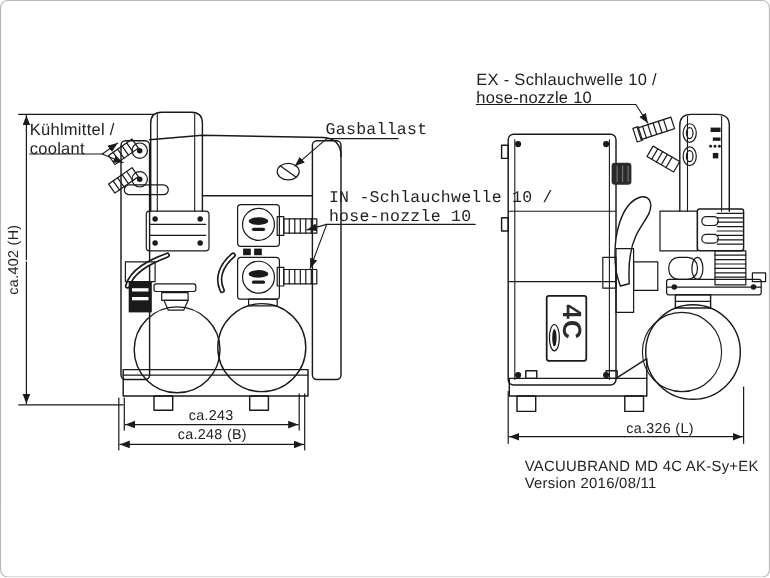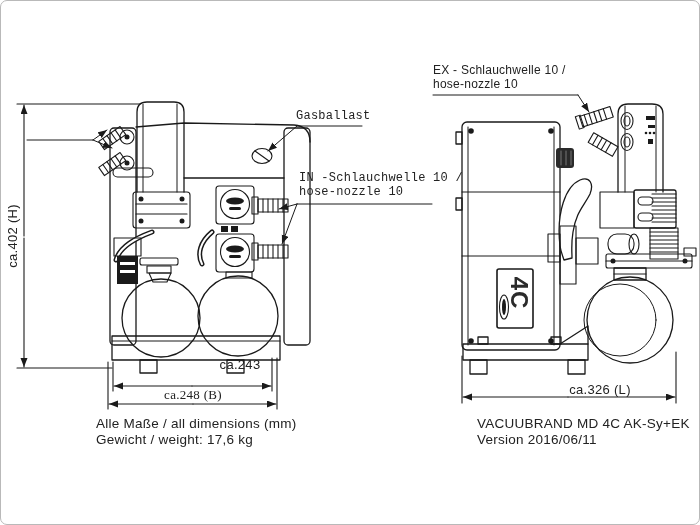--- a/index.html
+++ b/index.html
@@ -1,21 +1,21 @@
 <!DOCTYPE html>
 <html><head>
 <meta charset="utf-8">
 <style>
   html,body{margin:0;padding:0;background:#fff;}
   #stage{position:relative;width:700px;height:525px;background:#fff;overflow:hidden;
          font-family:"Liberation Sans", sans-serif;color:#1f1f1f;}
   #frame{position:absolute;inset:0;border:1px solid #b9b9b9;border-radius:7px;pointer-events:none;}
   svg{position:absolute;left:0;top:0;}
   .txt{position:absolute;white-space:pre-line;}
-  .label{font-size:12px;line-height:1.16;letter-spacing:.25px;color:#222;}
+  .label{font-size:15px;line-height:1.16;letter-spacing:.25px;color:#222;}
   .dim{font-size:13px;letter-spacing:.3px;color:#222;transform:translate(-50%,-50%);white-space:nowrap;}
   .dim.vert{transform:translate(-50%,-50%) rotate(-90deg);}
   .note{font-size:13.5px;line-height:1.2;letter-spacing:.25px;color:#222;}
   .plate4c{font-size:24px;font-weight:bold;letter-spacing:1px;color:#2b2b2b;
            transform:translate(-50%,-50%) rotate(90deg);white-space:nowrap;}
 </style>
 </head>
 <body>
 
 <div id="stage">
@@ -291,32 +291,32 @@
         <line x1="568" y1="397" x2="675" y2="397" marker-end="url(#arr)"></line>
       </g>
 
       <g stroke-width="1">
         <line x1="433" y1="95" x2="578" y2="95"></line>
         <line x1="578" y1="95" x2="589" y2="112" marker-end="url(#arr)"></line>
       </g>
     </g>
   </svg>
 
+  <div class="txt label" style="left:27px;top:110px;">Kühlmittel /
+coolant</div>
   <div class="txt label" style="left:296px;top:110px;font-family:Liberation Mono, monospace;">Gasballast</div>
   <div class="txt label" style="left:299px;top:172px;font-family:Liberation Mono, monospace;">IN -Schlauchwelle 10 /
 hose-nozzle 10</div>
   <div class="txt label" style="left:433px;top:64px;">EX - Schlauchwelle 10 /
 hose-nozzle 10</div>
 
   <div class="txt dim vert" style="left:12px;top:236px;">ca.402 (H)</div>
-  <div class="txt dim" style="left:192px;top:364px;margin-left:48px;">ca.243</div>
-  <div class="txt dim" style="left:193px;top:395px;font-family:Liberation Serif, serif;">ca.248 (B)</div>
+  <div class="txt dim" style="left:192px;top:377px;">ca.243</div>
+  <div class="txt dim" style="left:193px;top:395px;">ca.248 (B)</div>
   <div class="txt dim" style="left:600px;top:389px;">ca.326 (L)</div>
 
   <div class="txt plate4c" style="left:519px;top:293px;">4C</div>
 
-  <div class="txt note" style="left:96px;top:416px;">Alle Maße / all dimensions (mm)
-Gewicht / weight: 17,6 kg</div>
   <div class="txt note" style="left:477px;top:416px;">VACUUBRAND MD 4C AK-Sy+EK
-Version 2016/06/11</div>
+Version 2016/08/11</div>
 
   <div id="frame"></div>
 </div>
 
 </body></html>

